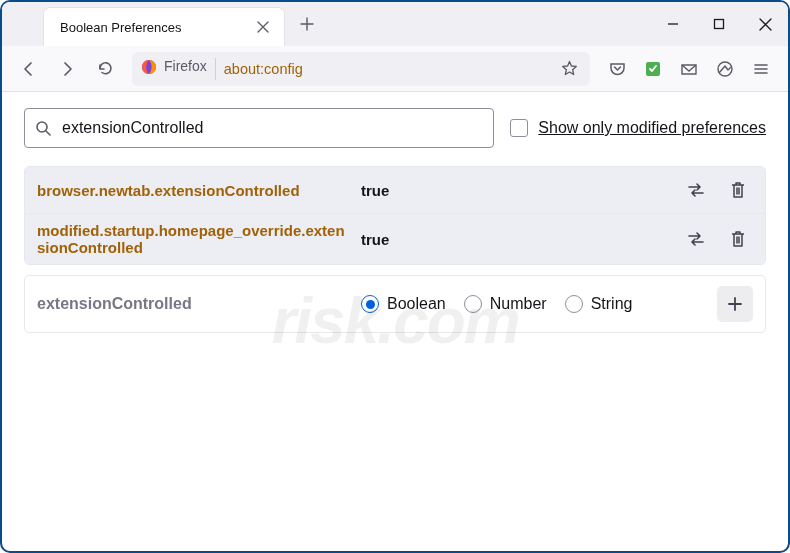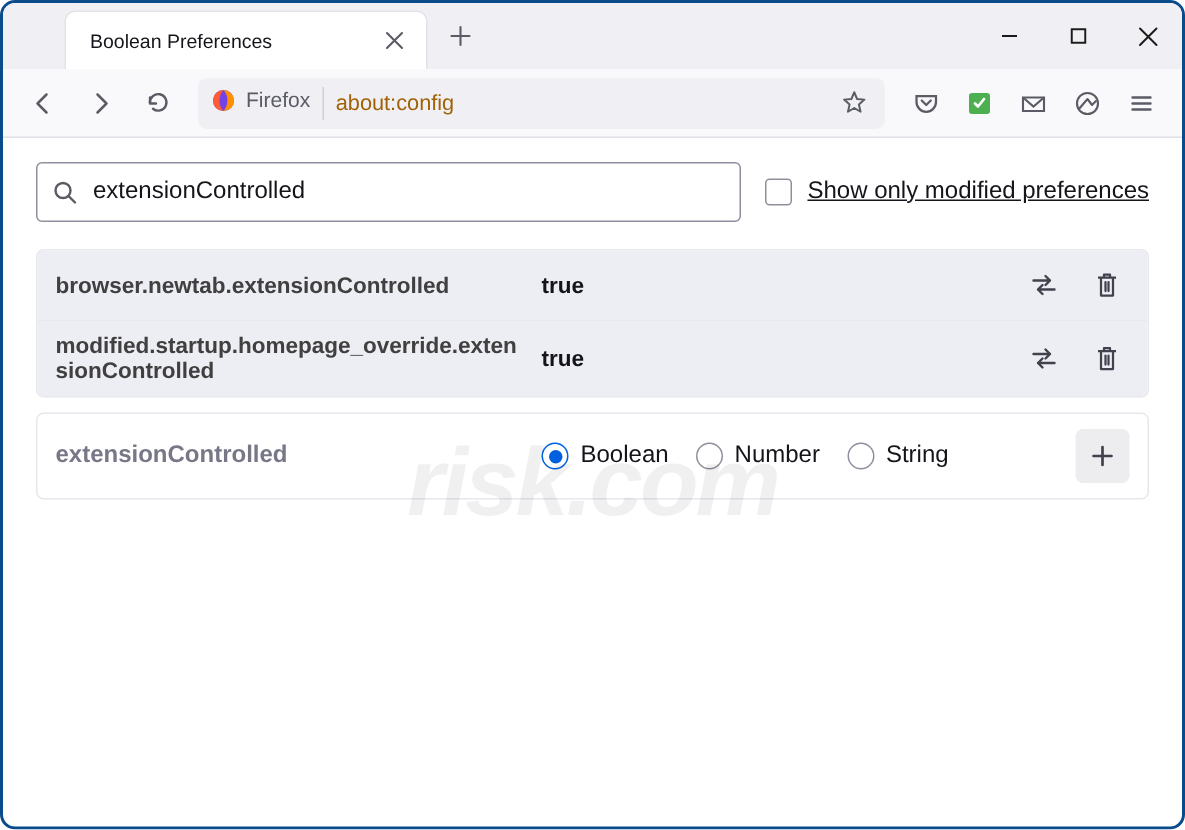--- a/index.html
+++ b/index.html
@@ -24,21 +24,21 @@
   .content { flex:1; padding: 16px 22px; position: relative; }
   .search-row { display:flex; align-items:center; gap:16px; margin-bottom:18px; }
   .searchbox { flex:1; height:40px; border:1px solid #8f8f9d; border-radius:4px; display:flex; align-items:center; padding:0 10px; gap:10px; background:#fff; }
   .searchbox input { border:none; outline:none; font-size:16px; color:#15141a; flex:1; background:transparent; }
   .chk-wrap { display:flex; align-items:center; gap:10px; font-size:16px; color:#15141a;text-decoration:underline; }
   .chk { width:18px; height:18px; border:1.5px solid #8f8f9d; border-radius:3px; background:#fff; }
   .prefs { border:1px solid #e7e7ee; border-radius:5px; overflow:hidden; }
   .row { display:flex; align-items:center; min-height:44px; padding:8px 12px; gap:14px; }
   .row.mod { background:#ededf4; font-weight:700; }
   .row + .row { border-top:1px solid #e7e7ee; }
-  .pname { width:310px; font-size:15px; color:#404040; overflow-wrap:break-word; }
+  .pname { width:310px; font-size:15px; color:#a16207; overflow-wrap:break-word; }
   .pval { flex:1; font-size:15px; color:#15141a; }
   .row-actions { display:flex; gap:12px; }
   .ibtn { width:30px; height:30px; display:flex; align-items:center; justify-content:center; color:#42414d; border-radius:4px; }
   .add-row { border:1px solid #e7e7ee; border-top:none; border-radius:0 0 5px 5px; display:flex; align-items:center; padding:10px 12px; gap:14px; }
   .add-name { width:310px; font-size:16px; font-weight:700; color:#777787; }
   .radios { display:flex; gap:18px; flex:1; align-items:center; }
   .radio { display:flex; align-items:center; gap:8px; font-size:16px; color:#15141a; }
   .rdot { width:18px; height:18px; border:1.5px solid #8f8f9d; border-radius:50%; display:flex; align-items:center; justify-content:center; background:#fff;}
   .rdot.sel { border-color:#0060df; }
   .rdot.sel::after { content:""; width:9px; height:9px; background:#0060df; border-radius:50%; }

